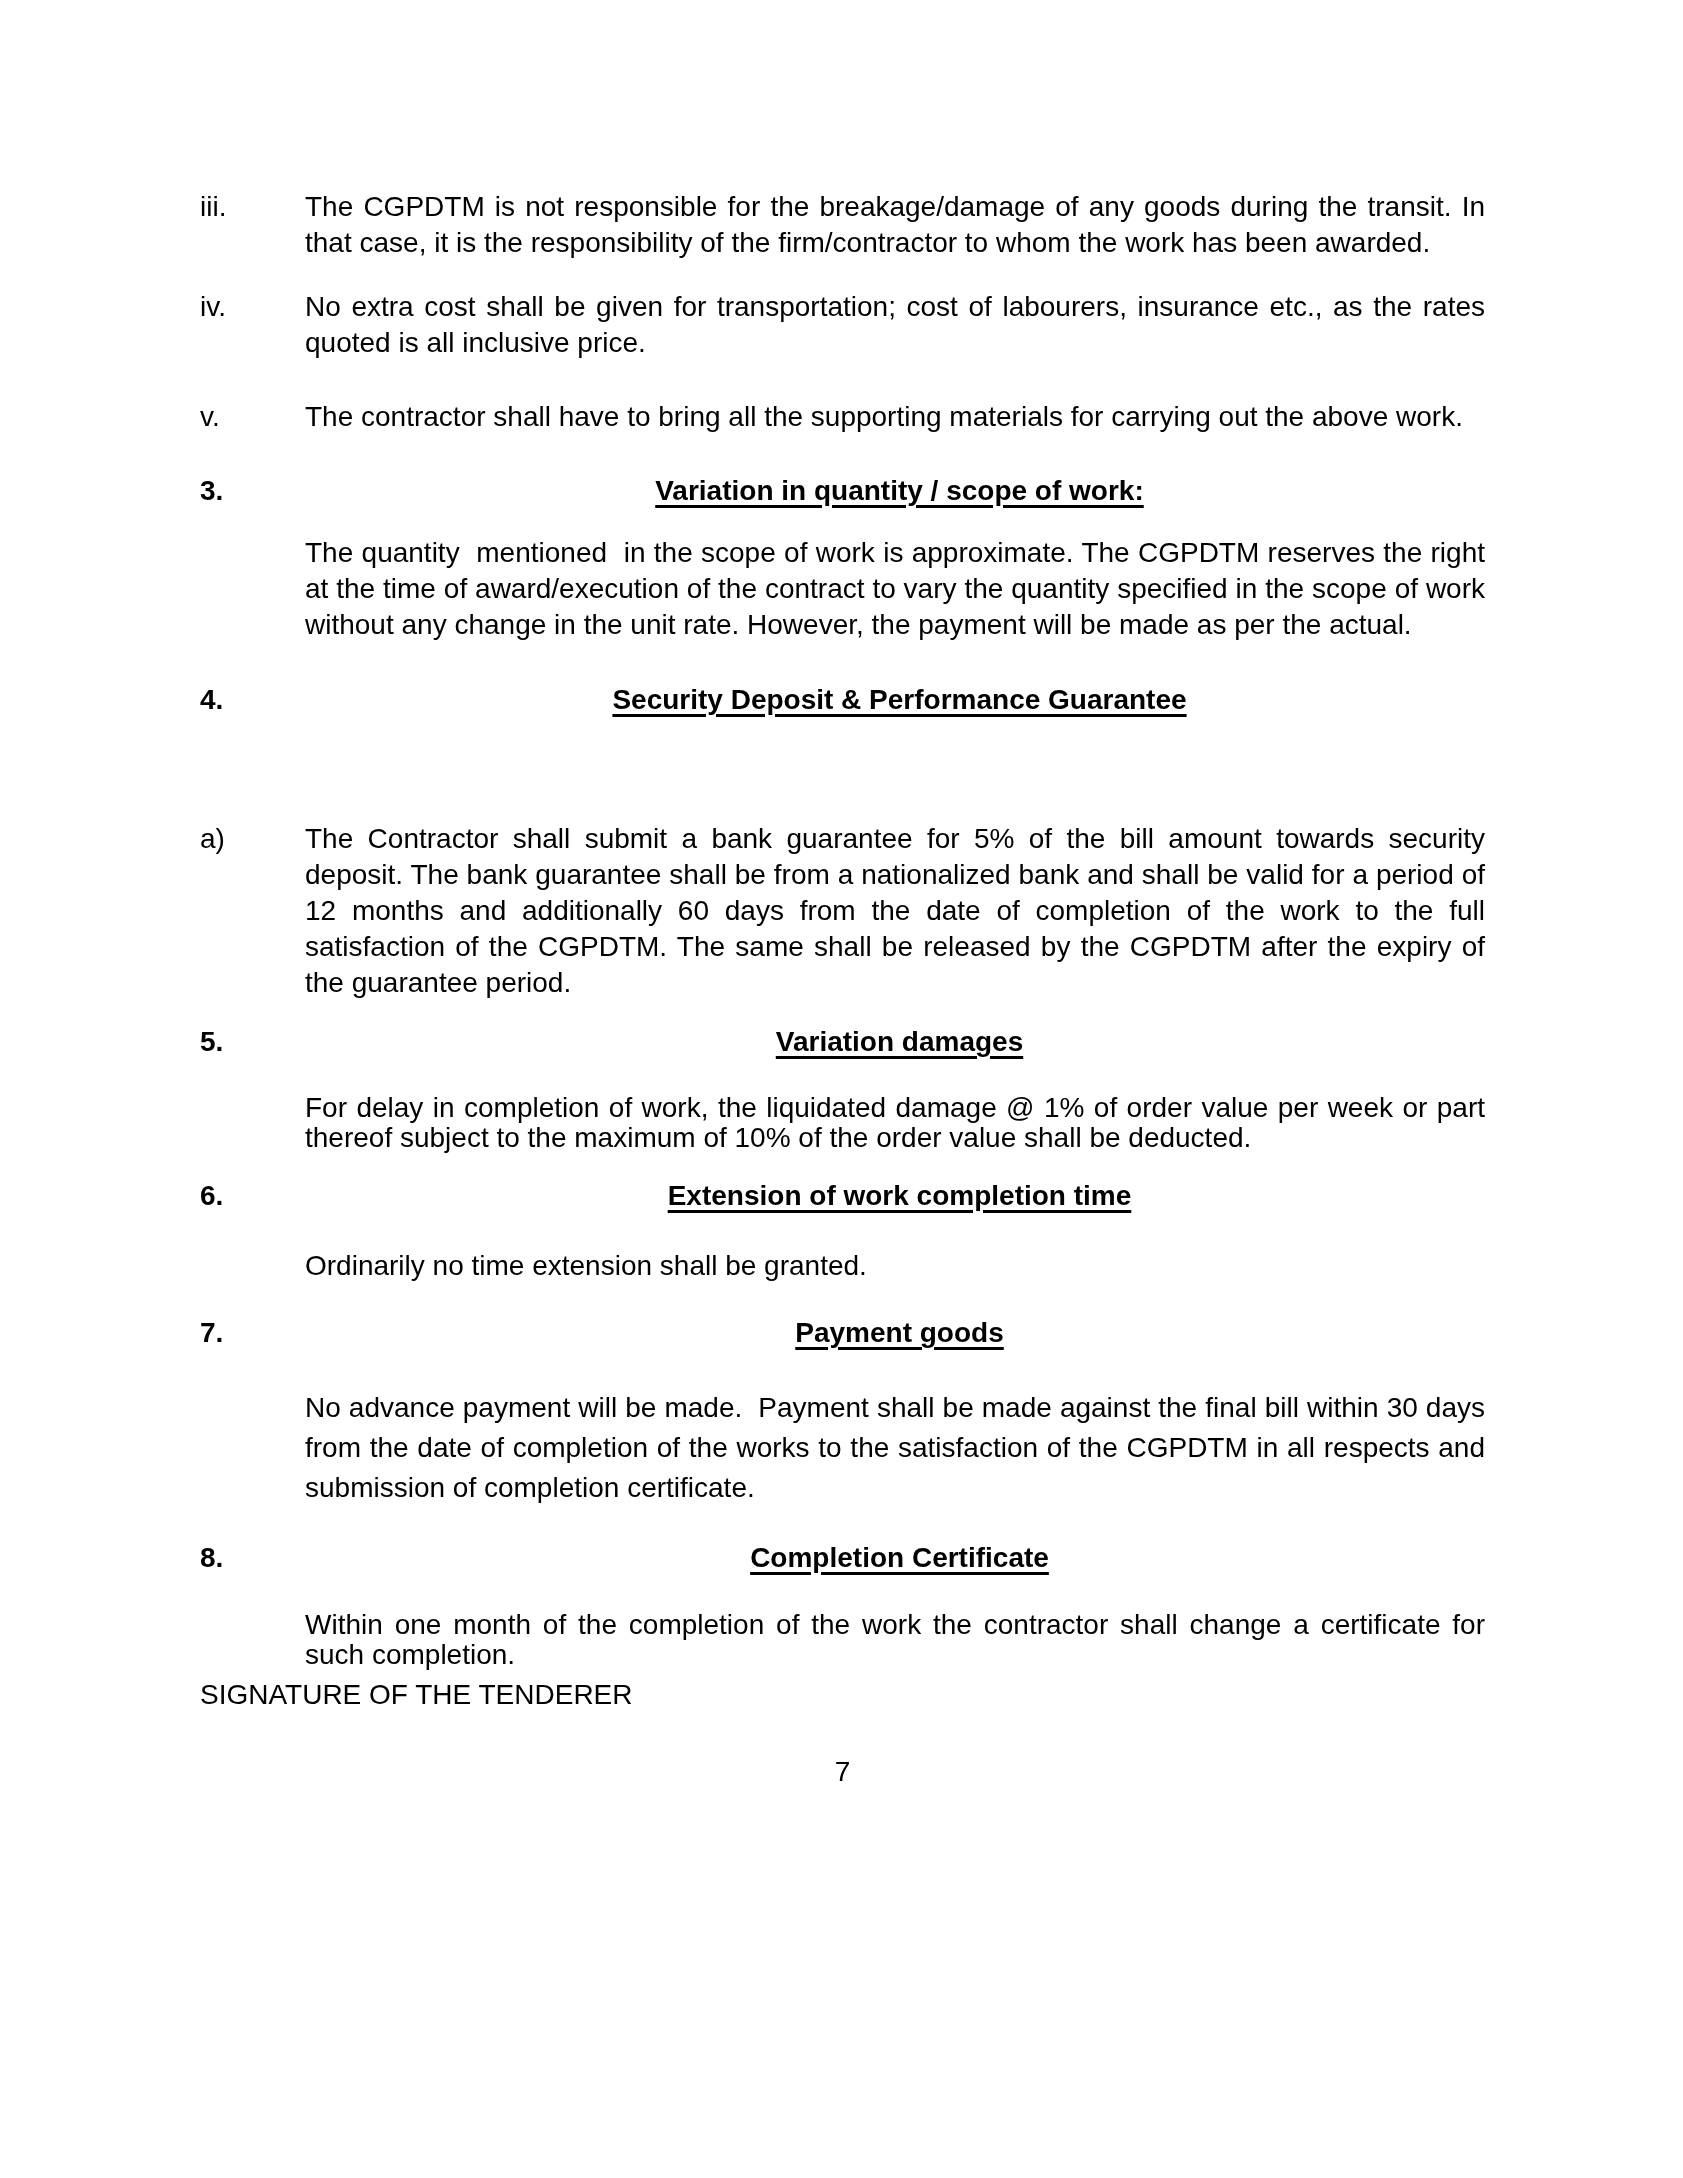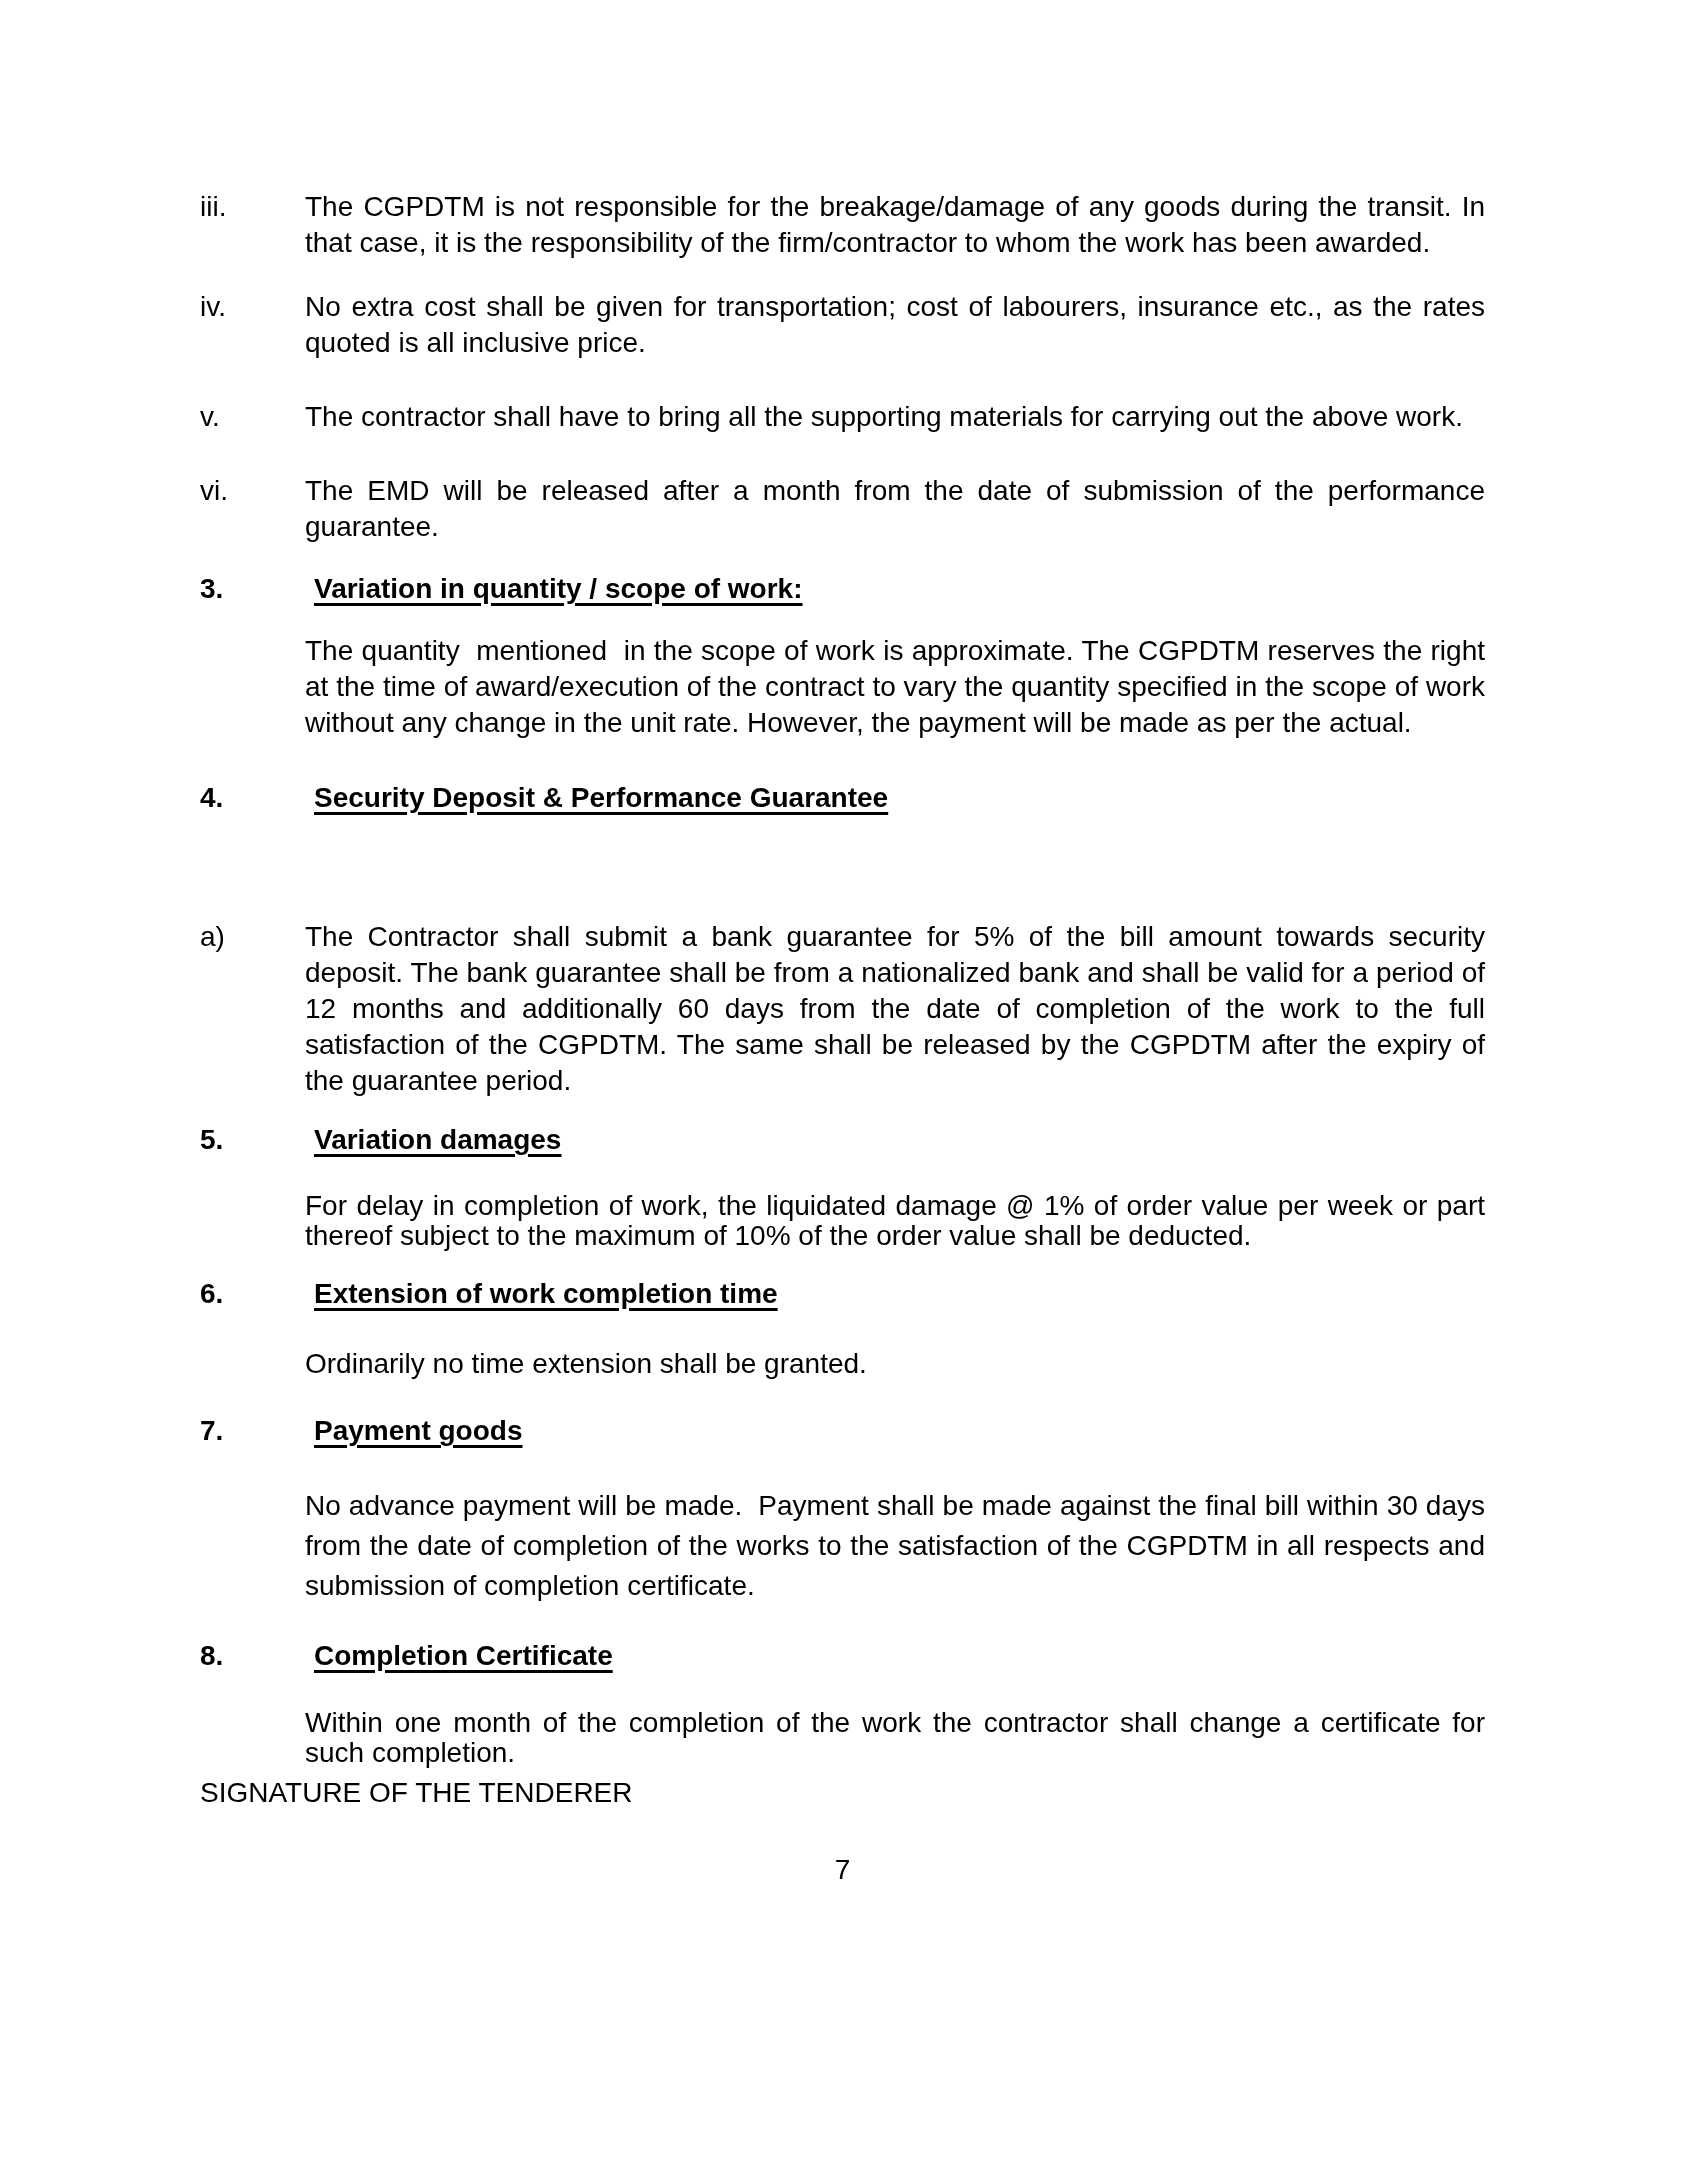--- a/index.html
+++ b/index.html
@@ -32,21 +32,21 @@
   .row { display: flex; }
   .row .num {
     flex: 0 0 105px;
     width: 105px;
   }
   .row .txt {
     flex: 1 1 auto;
     text-align: justify;
   }
   .heading .num { font-weight: bold; }
-  .heading .txt { text-align: left; margin-left: 9px; }
+  .heading .txt { text-align: center; margin-left: 9px; }
   .heading .txt .u {
     font-weight: bold;
     text-decoration: underline;
     text-decoration-thickness: 3px;
     text-underline-offset: 5px;
   }
   .para {
     margin-left: 105px;
     text-align: justify;
   }
@@ -90,24 +90,20 @@
     <div class="row m38">
       <div class="num">iv.</div>
       <div class="txt">No extra cost shall be given for transportation; cost of labourers, insurance etc., as the rates quoted is all inclusive price.</div>
     </div>
 
     <div class="row m38">
       <div class="num">v.</div>
       <div class="txt">The contractor shall have to bring all the supporting materials for carrying out the above work.</div>
     </div>
 
-    <div class="row m26">
-      <div class="num">vi.</div>
-      <div class="txt">The EMD will be released after a month from the date of submission of the performance guarantee.</div>
-    </div>
 
     <div class="row heading m26">
       <div class="num">3.</div>
       <div class="txt"><span class="u">Variation in quantity / scope of work:</span></div>
     </div>
 
     <div class="para m39">The quantity&nbsp; mentioned&nbsp; in the scope of work is approximate. The CGPDTM reserves the right at the time of award/execution of the contract to vary the quantity specified in the scope of work without any change in the unit rate. However, the payment will be made as per the actual.</div>
 
     <div class="row heading m104">
       <div class="num">4.</div>

